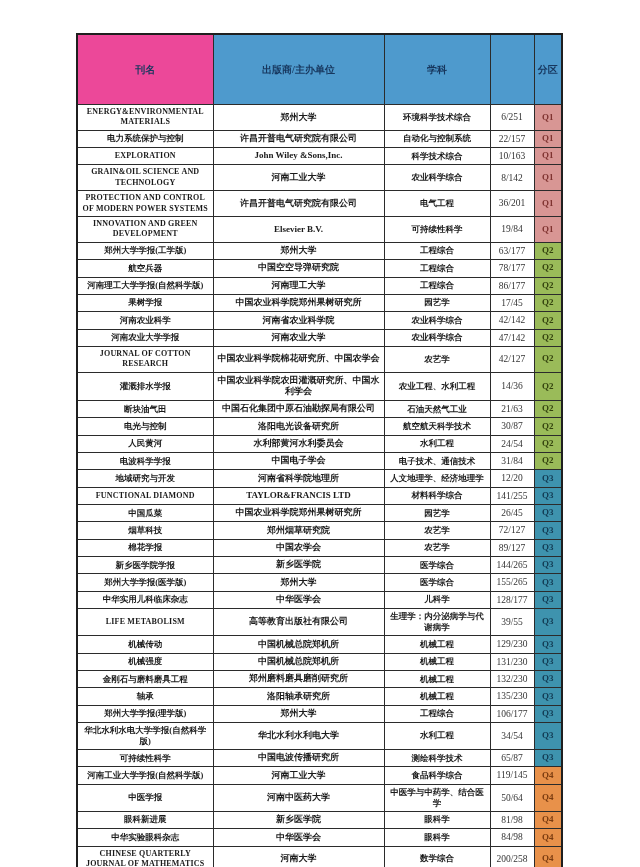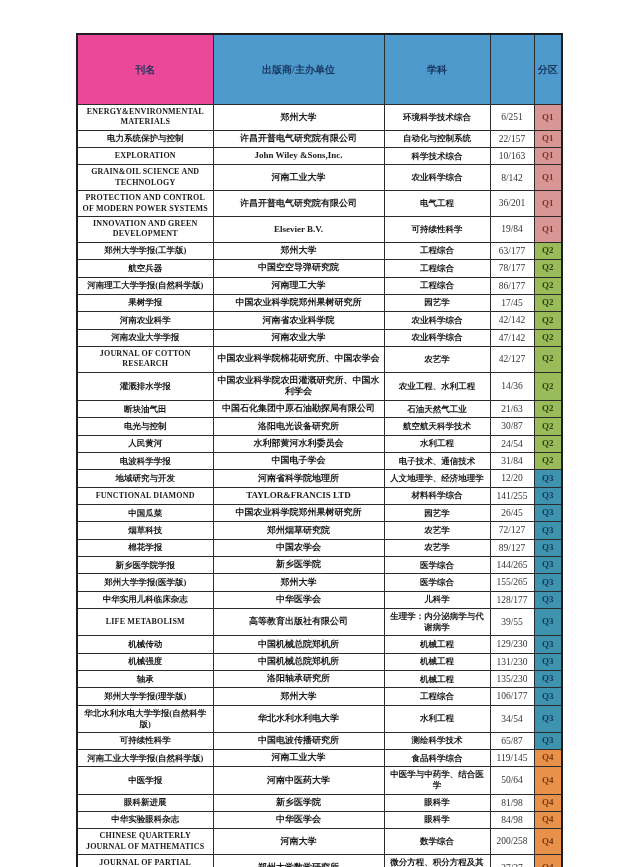--- a/index.html
+++ b/index.html
@@ -273,20 +273,27 @@
           <td class="td-quartile" style="background: rgb(62, 147, 174); color: rgb(18, 58, 82);">Q3</td>
         </tr>
         <tr>
           <td class="td-journal">机械强度</td>
           <td class="td-publisher">中国机械总院郑机所</td>
           <td class="td-subject">机械工程</td>
           <td class="td-rank">131/230</td>
           <td class="td-quartile" style="background: rgb(62, 147, 174); color: rgb(18, 58, 82);">Q3</td>
         </tr>
         <tr>
+          <td class="td-journal">金刚石与磨料磨具工程</td>
+          <td class="td-publisher">郑州磨料磨具磨削研究所</td>
+          <td class="td-subject">机械工程</td>
+          <td class="td-rank">132/230</td>
+          <td class="td-quartile" style="background: rgb(62, 147, 174); color: rgb(18, 58, 82);">Q3</td>
+        </tr>
+        <tr>
           <td class="td-journal">轴承</td>
           <td class="td-publisher">洛阳轴承研究所</td>
           <td class="td-subject">机械工程</td>
           <td class="td-rank">135/230</td>
           <td class="td-quartile" style="background: rgb(62, 147, 174); color: rgb(18, 58, 82);">Q3</td>
         </tr>
         <tr>
           <td class="td-journal">郑州大学学报(理学版)</td>
           <td class="td-publisher">郑州大学</td>
           <td class="td-subject">工程综合</td>

